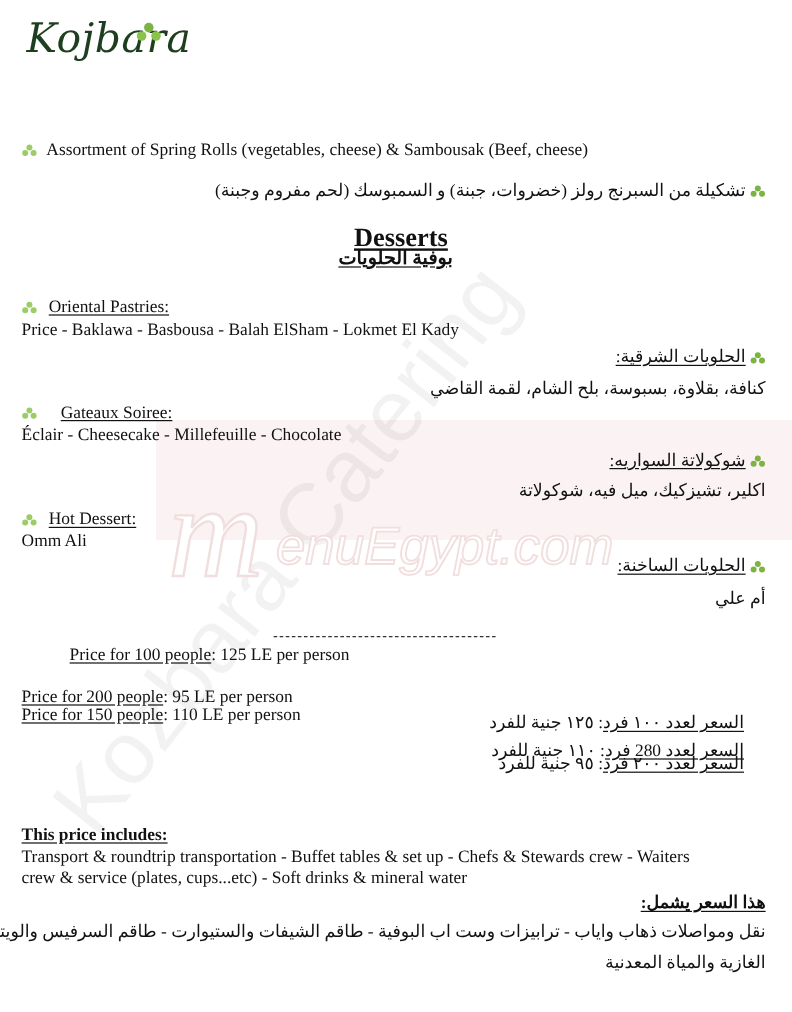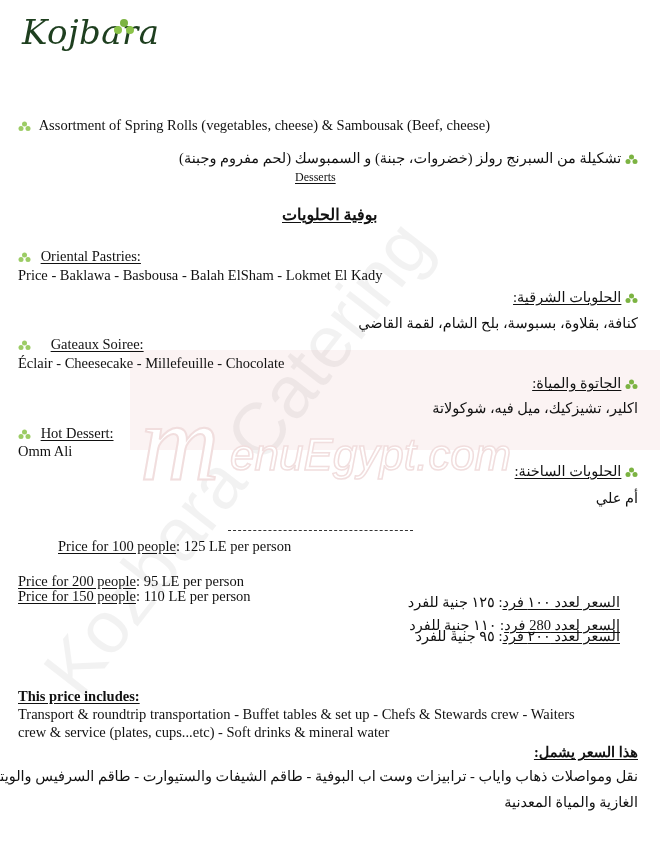--- a/index.html
+++ b/index.html
@@ -59,21 +59,21 @@
 </div>
 <div class="abs rtl" style="right:22px; top:150px;">
   <svg class="leaf" viewBox="0 0 13 11">
       <circle cx="6.5" cy="3" r="2.5" fill="#7cb342"></circle>
       <circle cx="3" cy="7.5" r="2.5" fill="#7cb342"></circle>
       <circle cx="10" cy="7.5" r="2.5" fill="#7cb342"></circle>
     </svg>
   <span>تشكيلة من السبرنج رولز (خضروات، جبنة) و السمبوسك (لحم مفروم وجبنة)</span>
 </div>
 
-<div class="abs u" style="left:295px; top:170px; font-weight:normal; font-size:12px;">Desserts</div>
+<div class="abs u" style="left:295px; top:185px; font-weight:bold; font-size:22px;">Desserts</div>
 <div class="abs u rtl" style="left:282px; top:205px; font-weight:bold; font-size:16px;">بوفية الحلويات</div>
 
 <div class="abs" style="left:18px; top:248px;">
   <svg class="leaf" viewBox="0 0 13 11">
       <circle cx="6.5" cy="3" r="2.5" fill="#9ccc65"></circle>
       <circle cx="3" cy="7.5" r="2.5" fill="#9ccc65"></circle>
       <circle cx="10" cy="7.5" r="2.5" fill="#9ccc65"></circle>
     </svg>
   <span class="u" style="margin-left:6px;">Oriental Pastries:</span>
 </div>
@@ -96,21 +96,21 @@
     </svg>
   <span class="u" style="margin-left:16px;">Gateaux Soiree:</span>
 </div>
 <div class="abs" style="left:18px; top:355px;">Éclair - Cheesecake - Millefeuille - Chocolate</div>
 <div class="abs rtl" style="right:22px; top:375px;">
   <svg class="leaf" viewBox="0 0 13 11">
       <circle cx="6.5" cy="3" r="2.5" fill="#7cb342"></circle>
       <circle cx="3" cy="7.5" r="2.5" fill="#7cb342"></circle>
       <circle cx="10" cy="7.5" r="2.5" fill="#7cb342"></circle>
     </svg>
-  <span class="u">الجاتوة والمياة:</span>
+  <span class="u">شوكولاتة السواريه:</span>
 </div>
 <div class="abs rtl" style="right:22px; top:400px;">اكلير، تشيزكيك، ميل فيه، شوكولاتة</div>
 
 <div class="abs" style="left:18px; top:425px;">
   <svg class="leaf" viewBox="0 0 13 11">
       <circle cx="6.5" cy="3" r="2.5" fill="#9ccc65"></circle>
       <circle cx="3" cy="7.5" r="2.5" fill="#9ccc65"></circle>
       <circle cx="10" cy="7.5" r="2.5" fill="#9ccc65"></circle>
     </svg>
   <span class="u" style="margin-left:6px;">Hot Dessert:</span>

